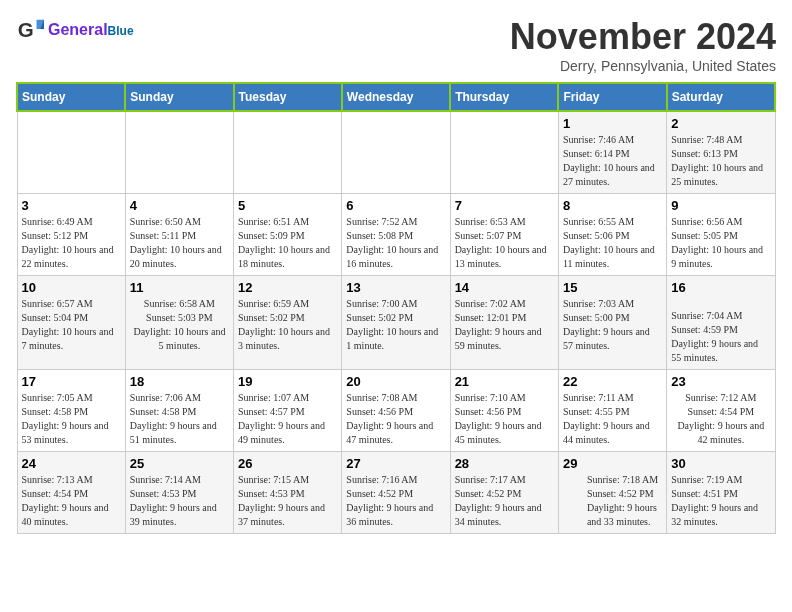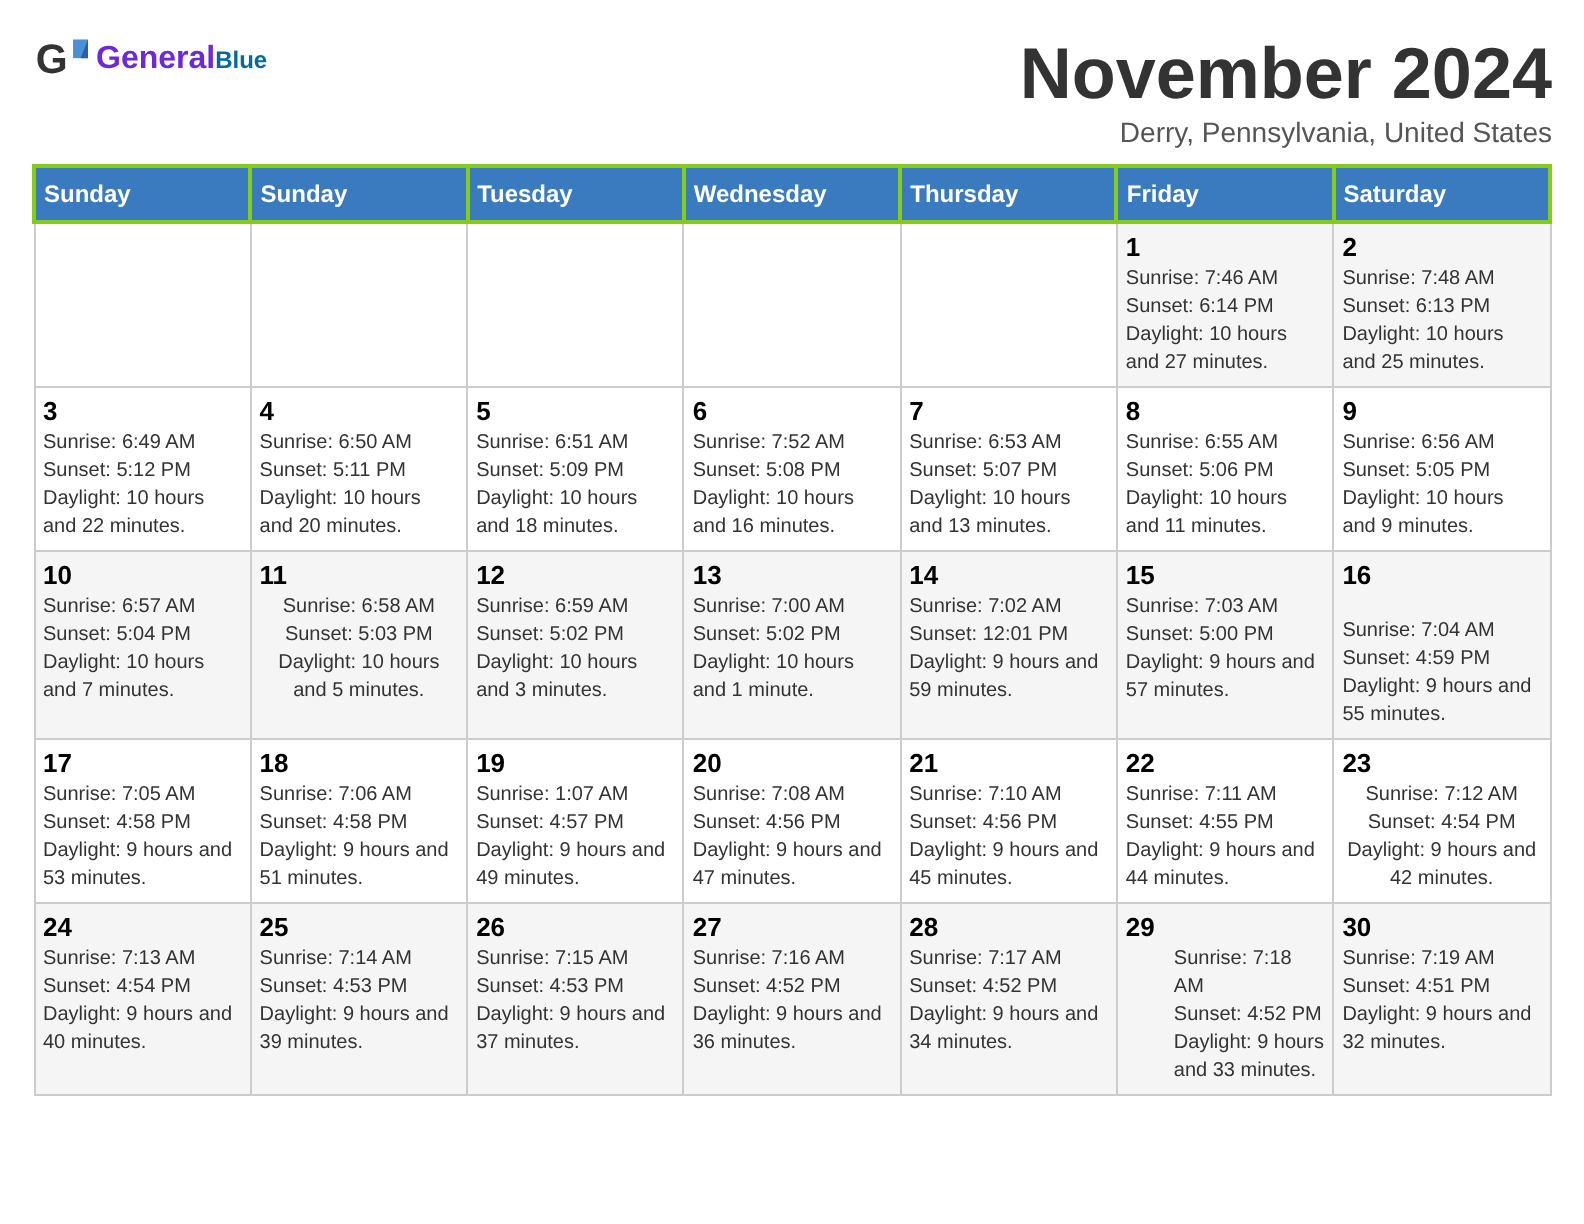--- a/index.html
+++ b/index.html
@@ -65,20 +65,21 @@
     .day-number {
       font-weight: bold;
       font-size: 13px;
       margin-bottom: 2px;
       display: block;
     }
     .day-info {
       font-size: 10px;
       color: #333;
       line-height: 1.4;
+      font-family: Liberation Serif, serif;
     }
     .empty-cell {
       background: #fff !important;
     }
   </style>
 </head>
 <body>
 
 <div class="header-area">
   <div class="logo">

